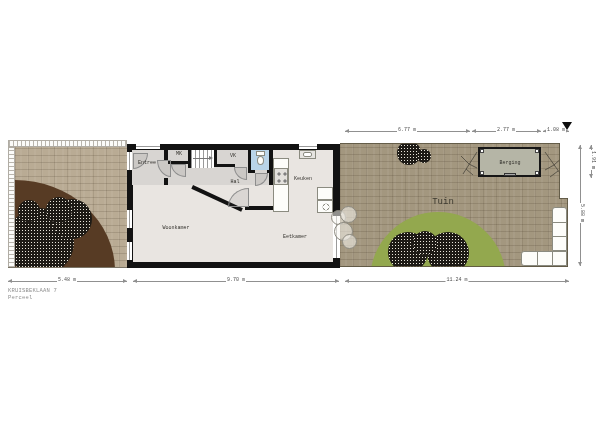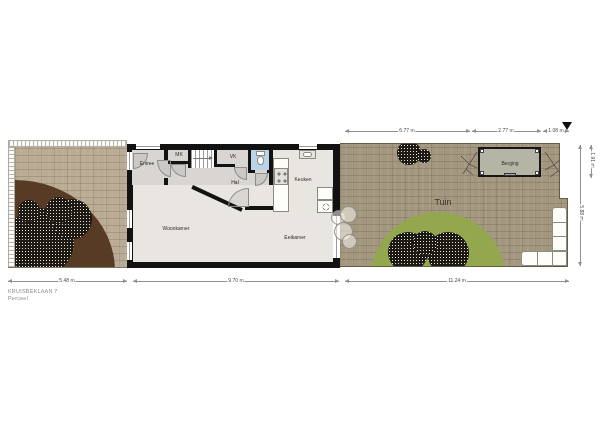--- a/index.html
+++ b/index.html
@@ -1,18 +1,18 @@
 <!DOCTYPE html>
 <html style="--c-paving_front: #b9ab94; --c-paving_back: #a3977f; --c-dirt: #573b24; --c-lawn: #93a84e; --c-shed: #b5b5a6; --c-floor: #e9e5e1; --c-floor_hall: #d8d5d2; --c-toilet: #b9d4e8; --c-wall: #121212; --c-label: #33312c;"><head>
 <meta charset="utf-8">
 <style>
   html,body{margin:0;padding:0;background:#fff;}
   *{box-sizing:border-box;}
   .stage{position:relative;width:600px;height:424px;background:#fff;overflow:hidden;
-         font-family:Liberation Sans, sans-serif;}
+         font-family:Liberation Mono, monospace;}
   .abs{position:absolute;}
 
   
   .brick{background-image:
       repeating-linear-gradient(0deg, rgba(55,42,25,.16) 0 1px, transparent 1px 7px),
       repeating-linear-gradient(90deg, rgba(55,42,25,.12) 0 1px, transparent 1px 13px),
       repeating-linear-gradient(90deg, transparent 0 5px, rgba(255,255,255,.05) 5px 7px);}
   .paving-front{background-color:var(--c-paving_front,#b9ab94);}
   .paving-back{background-color:var(--c-paving_back,#a3977f);}
 

